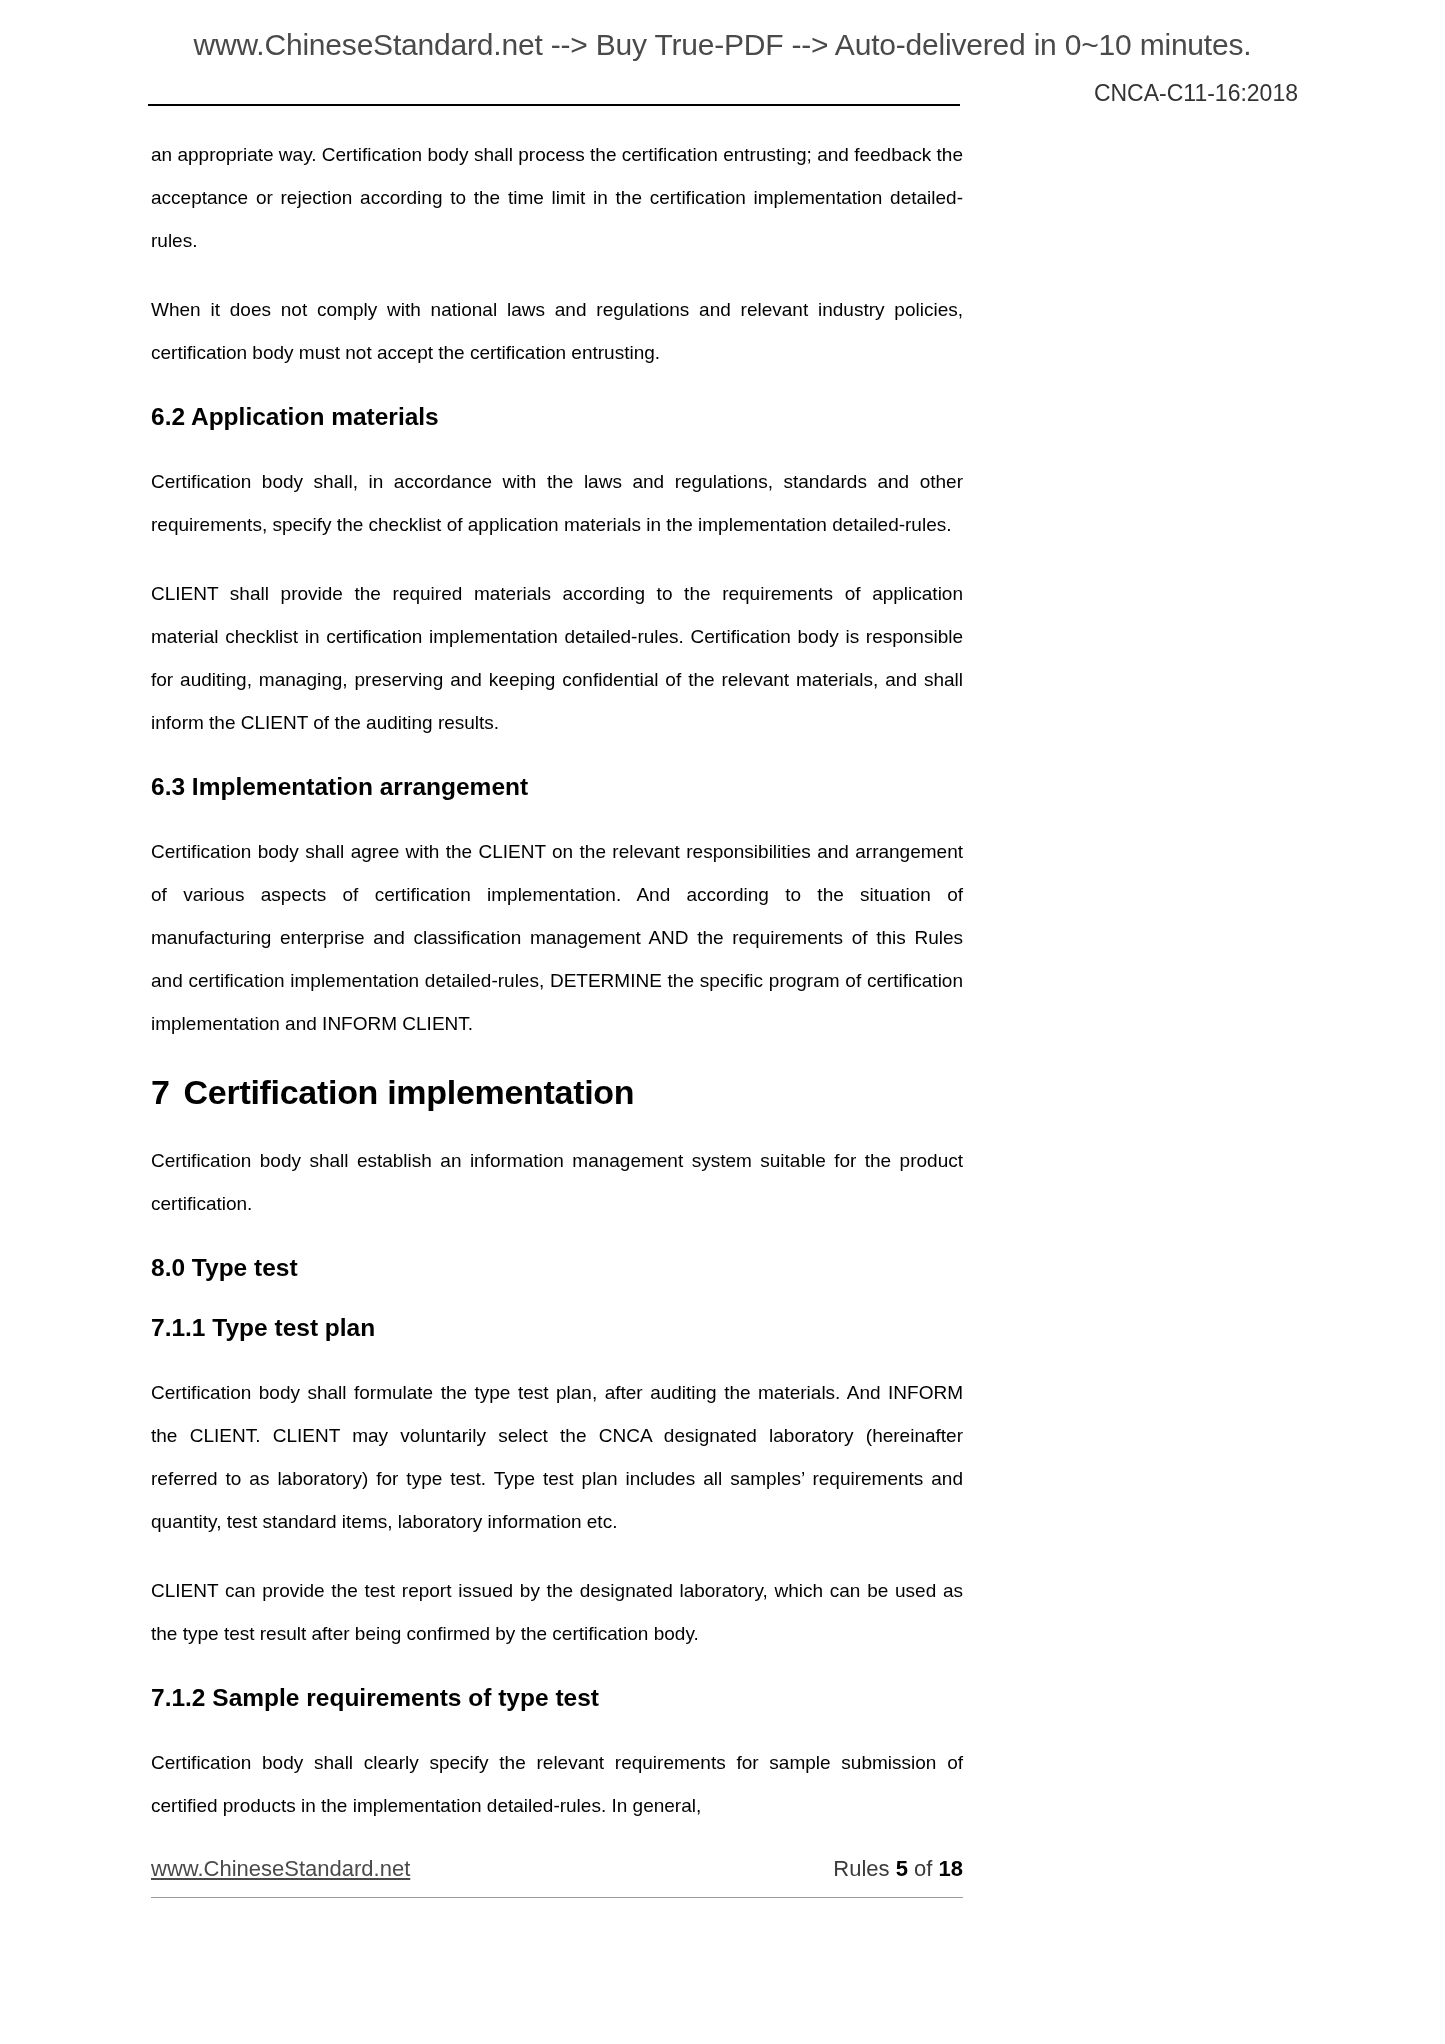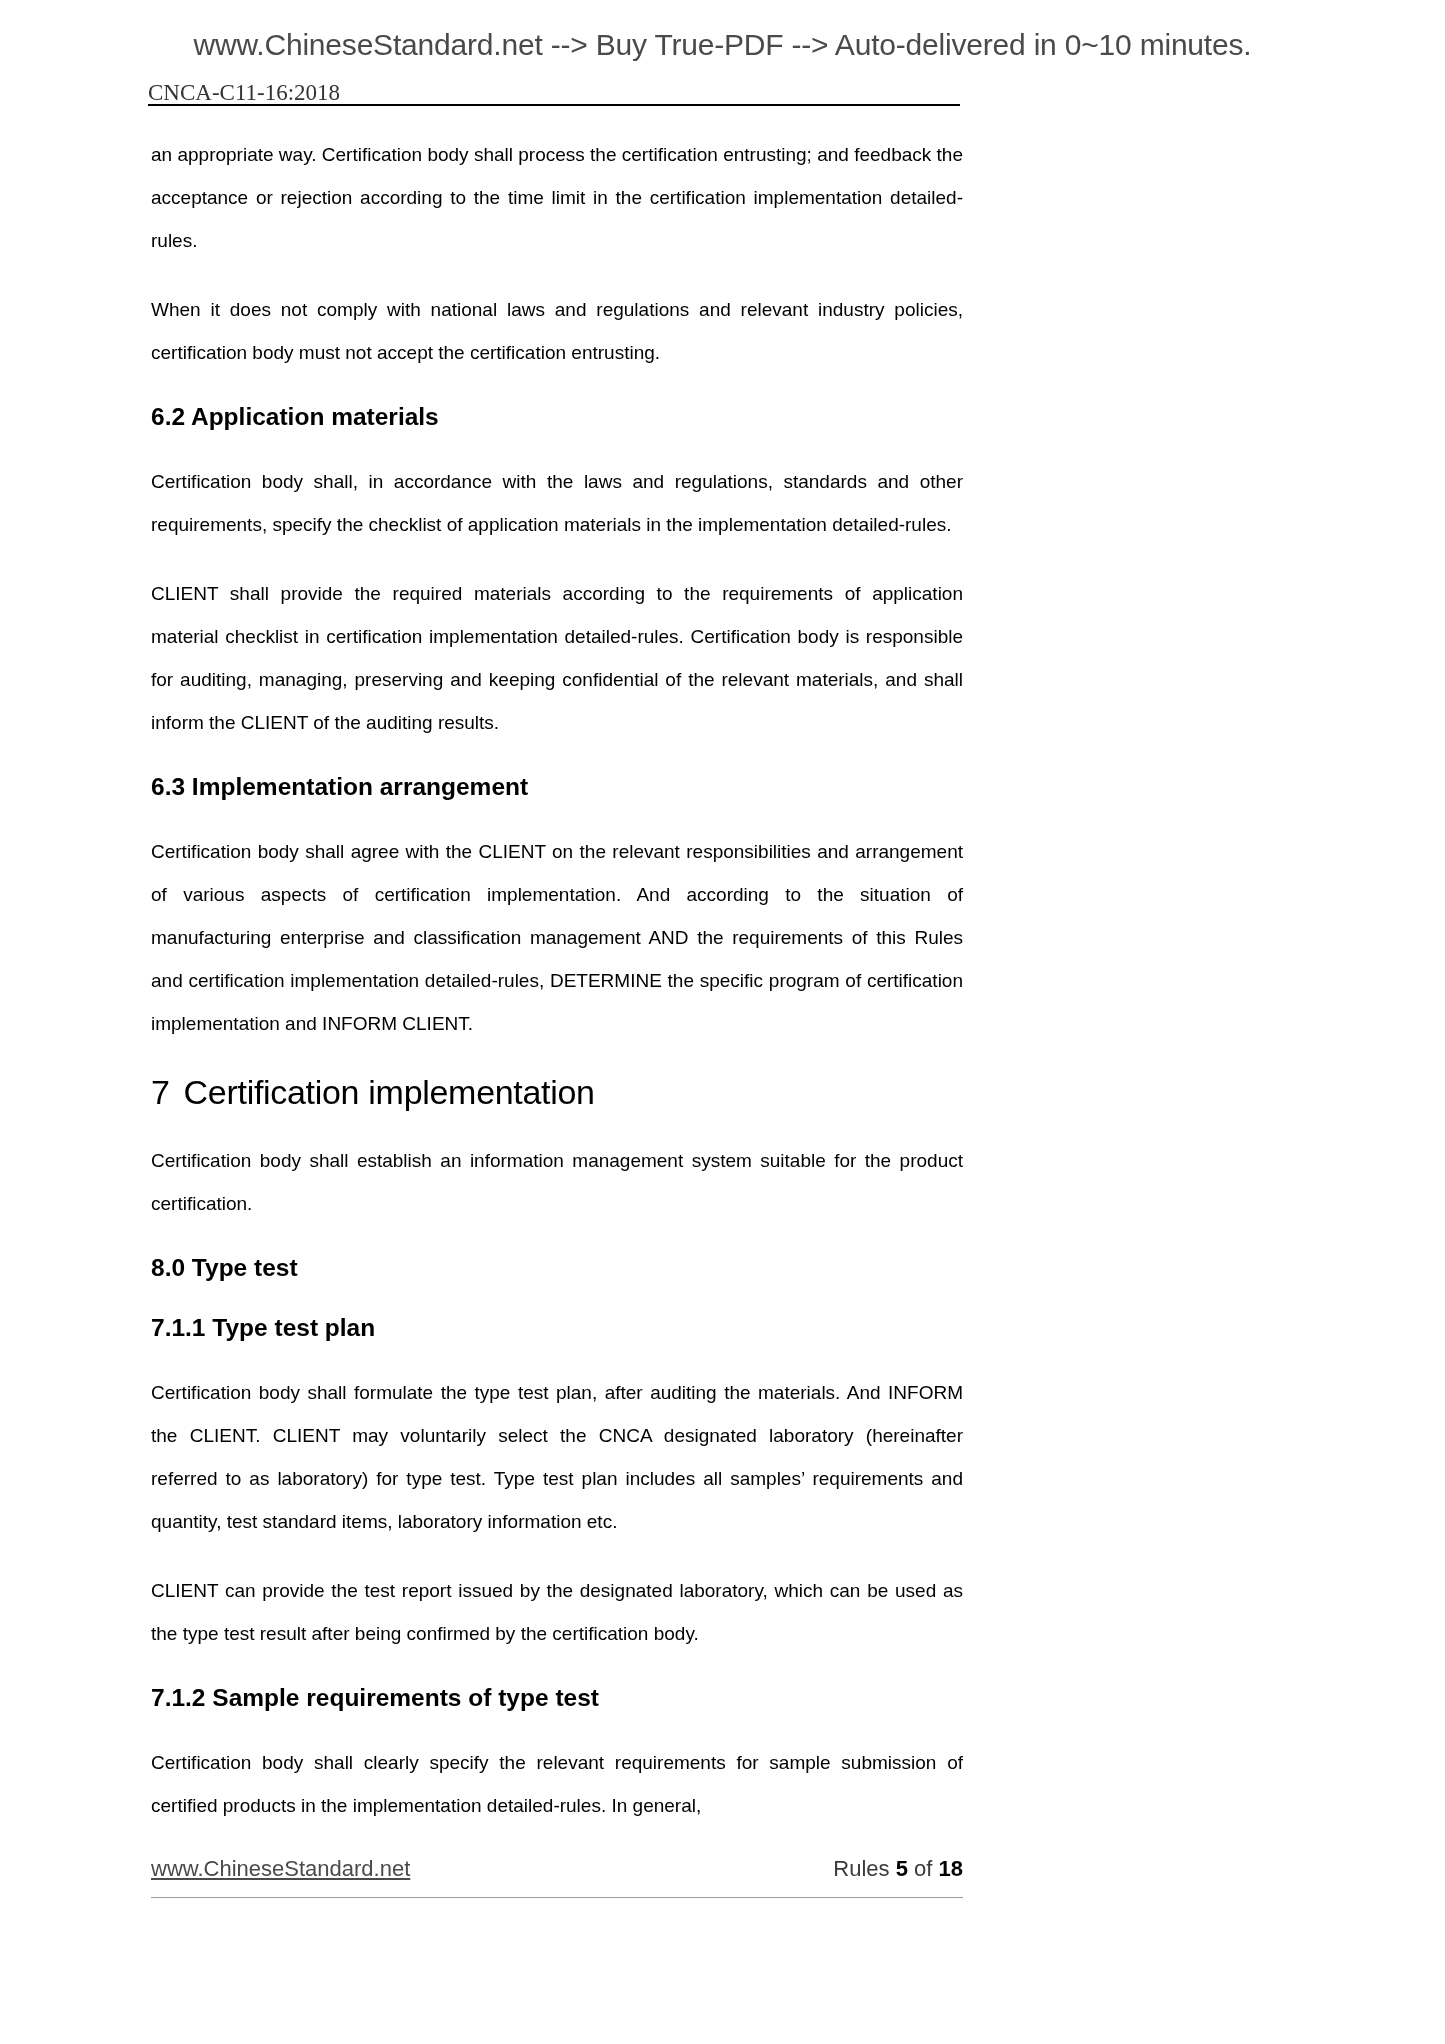--- a/index.html
+++ b/index.html
@@ -32,24 +32,23 @@
     letter-spacing: -0.2px;
     white-space: nowrap;
   }
 
   
   .runhead {
     position: absolute;
     top: 80px;
     left: 148px;
     width: 1150px;
-    text-align: left;
+    text-align: right;
     font-size: 23px;
     color: #333333;
-    font-family: Liberation Serif, serif;
   }
   .runhead-rule {
     position: absolute;
     top: 104px;
     left: 148px;
     width: 812px;
     border-top: 2px solid #000000;
   }
 
   
@@ -66,21 +65,21 @@
     line-height: 43px;
     text-align: justify;
     text-justify: inter-word;
     color: #000000;
   }
 
   h2.sec {
     margin: 10px 0 26px 0;
     font-size: 34px;
     line-height: 42px;
-    font-weight: normal;
+    font-weight: bold;
     letter-spacing: -0.3px;
   }
   h2.sec .num {
     margin-right: 14px;
   }
 
   h3.sub {
     margin: 0 0 26px 0;
     font-size: 24.5px;
     line-height: 34px;

